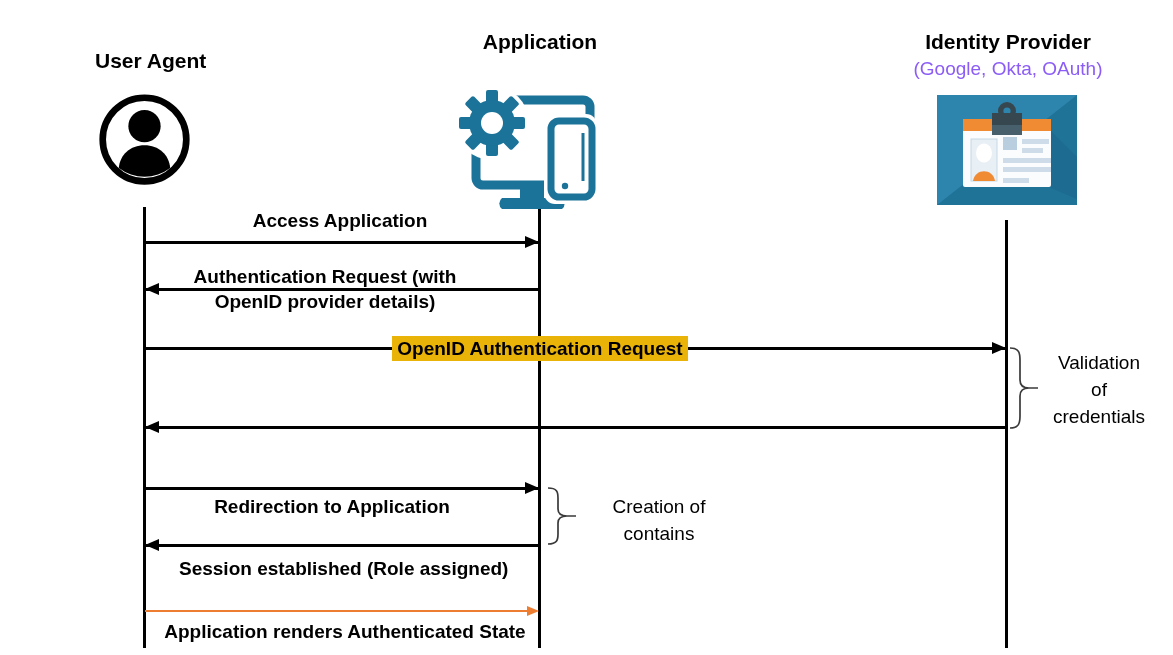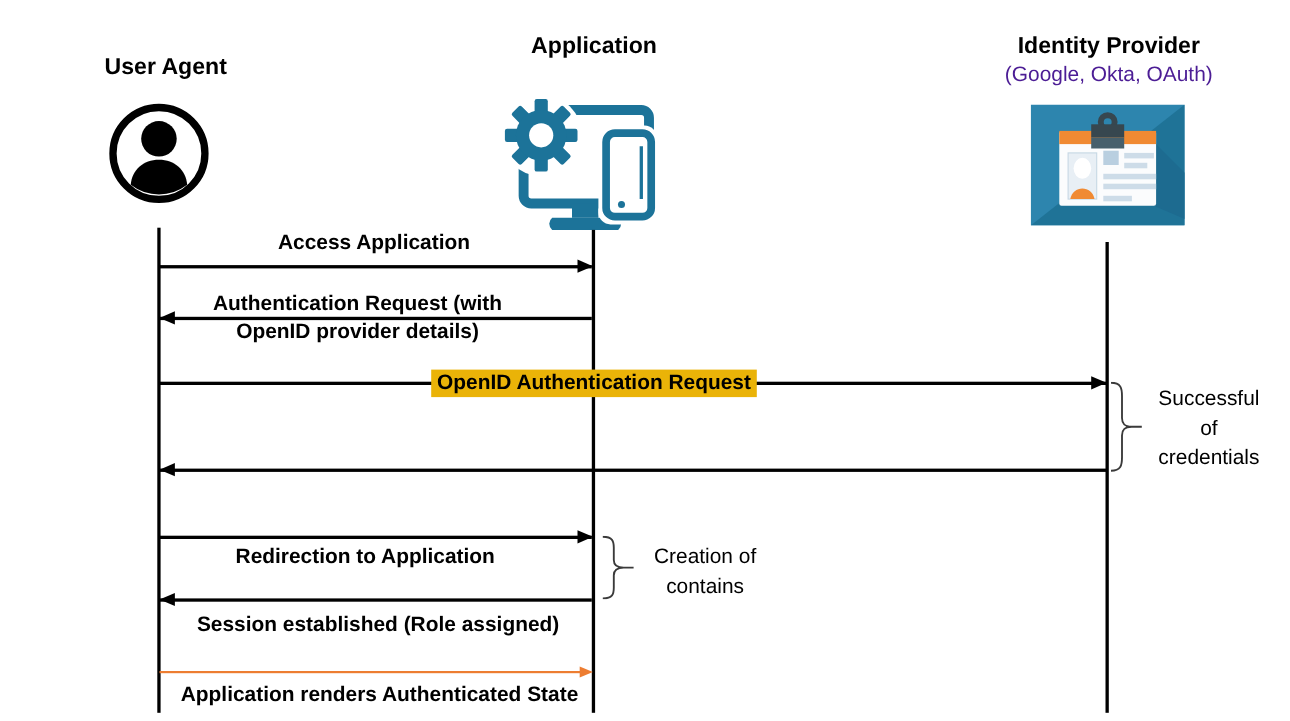--- a/index.html
+++ b/index.html
@@ -3,21 +3,21 @@
 <meta charset="utf-8">
 <style>
   html,body{margin:0;padding:0;background:#ffffff;}
   .stage{
     position:relative;width:1173px;height:655px;background:#ffffff;overflow:hidden;
     font-family:"Liberation Sans", sans-serif;color:#000;margin-top:15px;
   }
   .abs{position:absolute;}
   .actor-label{font-size:21px;font-weight:bold;color:#000;white-space:nowrap;}
   .actor-label.center{text-align:center;}
-  .actor-sub{font-size:19px;color:#4c1d95;text-align:center;white-space:nowrap;}
+  .actor-sub{font-size:19px;color:#8b5cf6;text-align:center;white-space:nowrap;}
   .lifeline{position:absolute;width:3px;background:#000;z-index:1;}
   .msg-line{position:absolute;height:3px;background:#000;z-index:2;}
   .msg-line.orange{height:2px;background:#ED7D31;}
   .head{position:absolute;width:0;height:0;z-index:2;}
   .head.right{border-top:6px solid transparent;border-bottom:6px solid transparent;border-left:14px solid #000;}
   .head.left{border-top:6px solid transparent;border-bottom:6px solid transparent;border-right:14px solid #000;}
   .head.right.orange{border-top:5px solid transparent;border-bottom:5px solid transparent;border-left:12px solid #ED7D31;}
   .msg-label{position:absolute;font-size:19px;line-height:25px;text-align:center;z-index:3;white-space:nowrap;font-weight:bold;}
   .msg-label.bg{background:#eab308;}
   .ann-label{position:absolute;font-size:19px;line-height:27px;text-align:center;z-index:3;}
@@ -142,28 +142,28 @@
   <div class="msg-line orange" style="left:145px;top:595px;width:383px;"></div>
   <div class="head right orange" style="left:527px;top:591px;"></div>
   <div class="msg-label" style="left:162px;top:604px;width:366px;">Application renders Authenticated State</div>
 
   <div class="abs" style="left:1008px;top:332px;z-index:3;">
     <svg width="32" height="82" viewBox="0 0 32 82">
       <path d="M2,1 C11,1 12,6 12,13 L12,33 C12,38 14,41 21,41 C14,41 12,44 12,49 L12,69 C12,76 11,81 2,81 M21,41 L30,41" fill="none" stroke="#3a3a3a" stroke-width="1.7"></path>
     </svg>
   </div>
   <div class="ann-label" style="left:1040px;top:334px;width:118px;">
-    <span>Successful</span><br>
+    <span>Validation</span><br>
     <span>of</span><br>
     <span>credentials</span>
   </div>
 
   <div class="abs" style="left:546px;top:472px;z-index:3;">
     <svg width="32" height="58" viewBox="0 0 32 58">
       <path d="M2,1 C11,1 12,5 12,11 L12,22 C12,26 14,29 21,29 C14,29 12,32 12,36 L12,47 C12,53 11,57 2,57 M21,29 L30,29" fill="none" stroke="#3a3a3a" stroke-width="1.7"></path>
     </svg>
   </div>
-  <div class="ann-label" style="left:578px;top:478px;width:126px;">
+  <div class="ann-label" style="left:596px;top:478px;width:126px;">
     <span>Creation of</span><br>
     <span>contains</span>
   </div>
 
 </div>
 
 </body></html>

